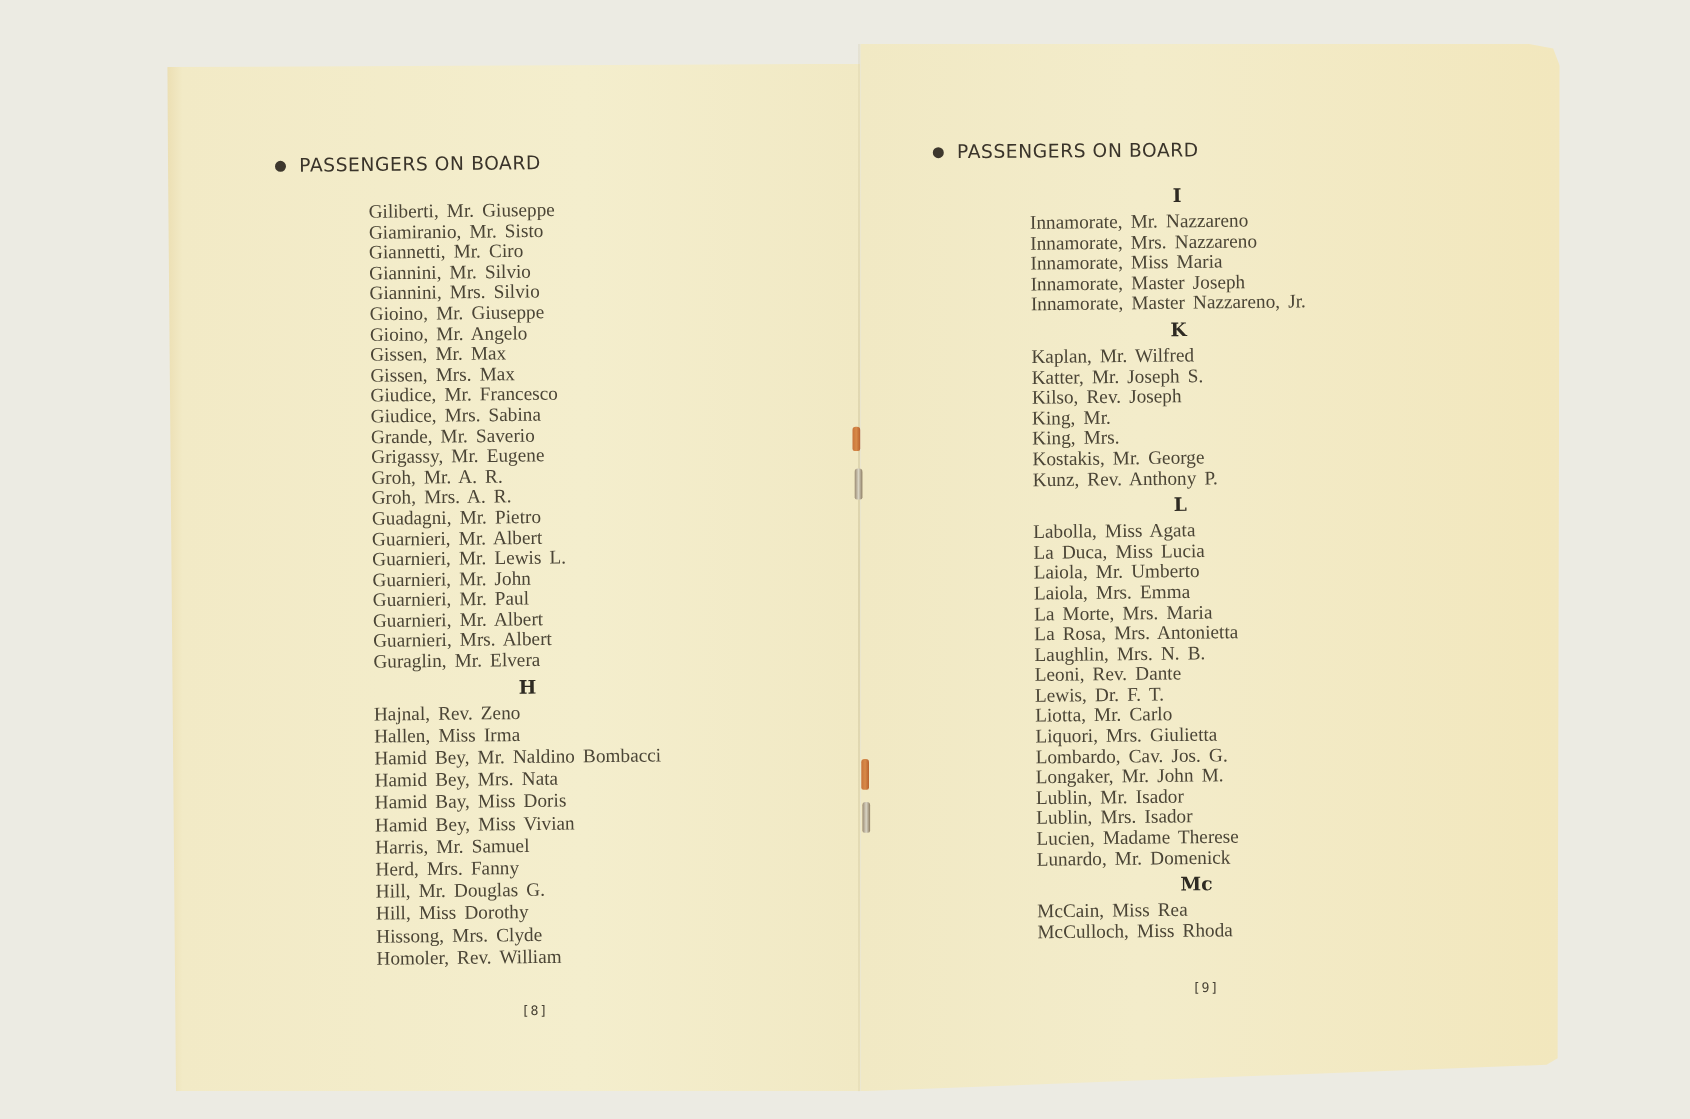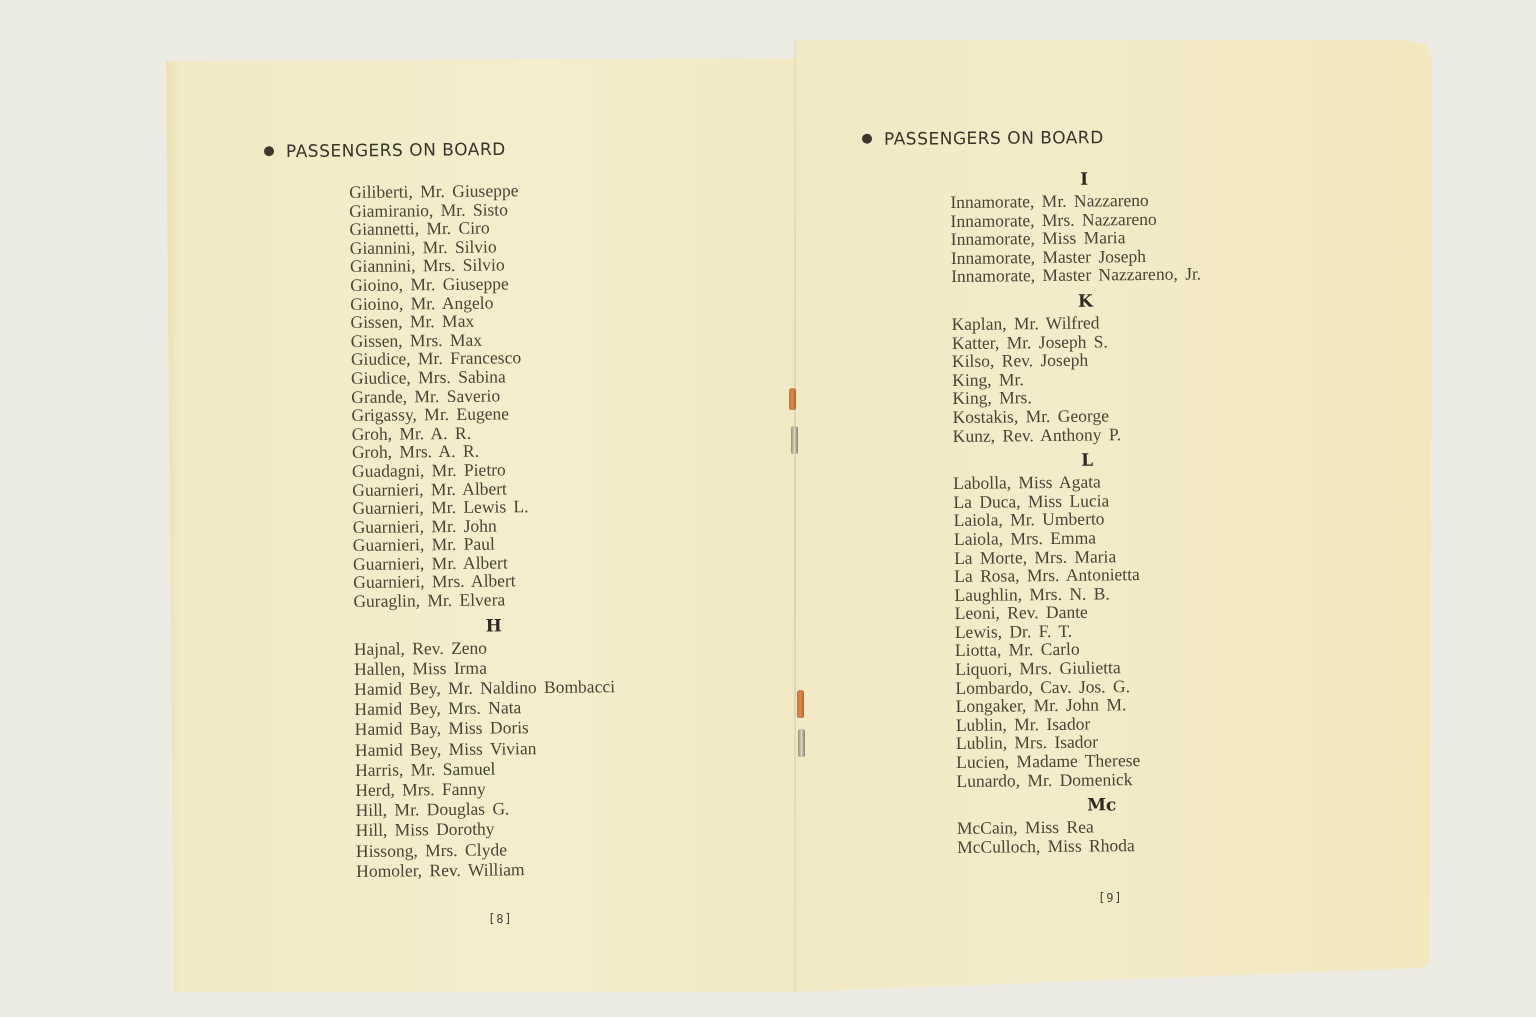--- a/index.html
+++ b/index.html
@@ -9,21 +9,21 @@
   body {
     width: 1536px;
     height: 1017px;
     background: #ecebe3;
     position: relative;
     overflow: hidden;
     font-family: "Liberation Serif", "DejaVu Serif", serif;
   }
   .booklet {
     position: absolute;
-    left: 16px; top: 0;
+    left: 2px; top: 0;
     width: 1402px; height: 1017px;
   }
   .page {
     position: absolute;
     background: #f3ecc8;
   }
   .page-left {
     left: 150px; top: 58px;
     width: 630px; height: 934px;
     clip-path: polygon(0 3px, 630px 0, 630px 934px, 8px 934px);

